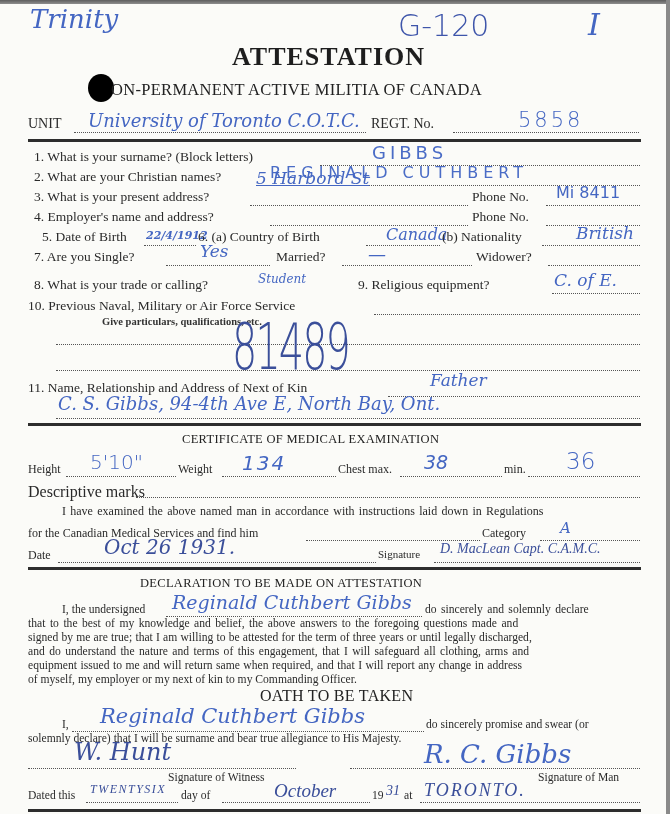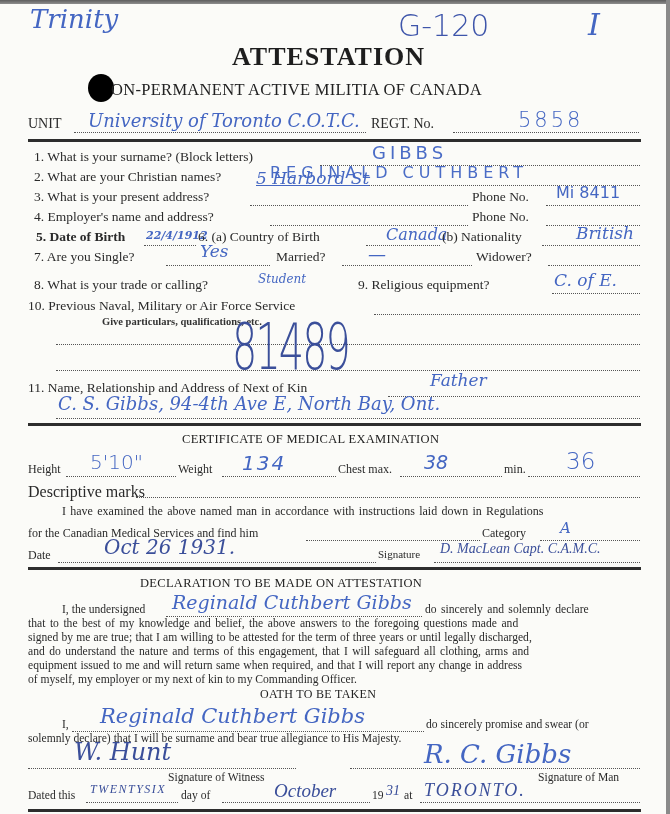--- a/index.html
+++ b/index.html
@@ -61,21 +61,21 @@
   <div class="abs hand" style="left:256px; top:164px; font-size:17px;text-decoration:underline;">5 Harbord St</div>
   <div class="abs q" style="left:472px; top:185px;">Phone No.</div>
   <div class="dots" style="left:546px; top:201px; width:94px;"></div>
   <div class="abs hand" style="left:556px; top:179px; font-size:16px; font-style:normal; font-family:'DejaVu Sans',sans-serif;">Mi 8411</div>
 
   <div class="abs q" style="left:34px; top:205px;"><span>4.</span> <span>Employer's name and address?</span></div>
   <div class="dots" style="left:270px; top:221px; width:198px;"></div>
   <div class="abs q" style="left:472px; top:205px;">Phone No.</div>
   <div class="dots" style="left:546px; top:221px; width:94px;"></div>
 
-  <div class="abs q" style="left:36px; top:225px;font-weight:bold;"><span>5.</span> <span>Date of Birth</span></div>
+  <div class="abs q" style="left:42px; top:225px;"><span>5.</span> <span>Date of Birth</span></div>
   <div class="dots" style="left:144px; top:241px; width:52px;"></div>
   <div class="abs hand" style="left:146px; top:225px; font-size:11px; font-weight:bold;">22/4/1912</div>
   <div class="abs q" style="left:198px; top:225px;"><span>6.</span> <span>(a) Country of Birth</span></div>
   <div class="dots" style="left:366px; top:241px; width:74px;"></div>
   <div class="abs hand" style="left:386px; top:221px; font-size:16px;">Canada</div>
   <div class="abs q" style="left:442px; top:225px;">(b) Nationality</div>
   <div class="dots" style="left:542px; top:241px; width:98px;"></div>
   <div class="abs hand" style="left:576px; top:219px; font-size:17px;">British</div>
 
   <div class="abs q" style="left:34px; top:245px;"><span>7.</span> <span>Are you Single?</span></div>
@@ -146,21 +146,21 @@
   <div class="abs body-text" style="left:62px; top:599px;">I, the undersigned</div>
   <div class="dots" style="left:166px; top:612px; width:256px;"></div>
   <div class="abs hand" style="left:172px; top:587px; font-size:19px;">Reginald Cuthbert Gibbs</div>
   <div class="abs body-text" style="left:425px; top:599px; word-spacing:1.5px;">do sincerely and solemnly declare</div>
   <div class="abs body-text" style="left:28px; top:613px; word-spacing:1.6px;">that to the best of my knowledge and belief, the above answers to the foregoing questions made and</div>
   <div class="abs body-text" style="left:28px; top:627px; word-spacing:0.3px;">signed by me are true; that I am willing to be attested for the term of three years or until legally discharged,</div>
   <div class="abs body-text" style="left:28px; top:641px; word-spacing:1.5px;">and do understand the nature and terms of this engagement, that I will safeguard all clothing, arms and</div>
   <div class="abs body-text" style="left:28px; top:655px; word-spacing:0.6px;">equipment issued to me and will return same when required, and that I will report any change in address</div>
   <div class="abs body-text" style="left:28px; top:669px;">of myself, my employer or my next of kin to my Commanding Officer.</div>
 
-  <div class="abs sec" style="left:260px; top:683px; font-size:12px;">OATH TO BE TAKEN</div>
+  <div class="abs sec" style="left:260px; top:683px; font-size:16px;">OATH TO BE TAKEN</div>
   <div class="abs body-text" style="left:62px; top:714px;">I,</div>
   <div class="dots" style="left:72px; top:727px; width:352px;"></div>
   <div class="abs hand" style="left:100px; top:700px; font-size:21px;">Reginald Cuthbert Gibbs</div>
   <div class="abs body-text" style="left:426px; top:714px;">do sincerely promise and swear (or</div>
   <div class="abs body-text" style="left:28px; top:728px;">solemnly declare) that I will be surname and bear true allegiance to His Majesty.</div>
 
   <div class="abs hand-ink" style="left:74px; top:734px; font-size:24px; font-style:italic; font-family:'DejaVu Serif',serif;">W. Hunt</div>
   <div class="dots" style="left:28px; top:764px; width:268px;"></div>
   <div class="abs hand" style="left:424px; top:735px; font-size:26px;">R. C. Gibbs</div>
   <div class="dots" style="left:350px; top:764px; width:290px;"></div>

